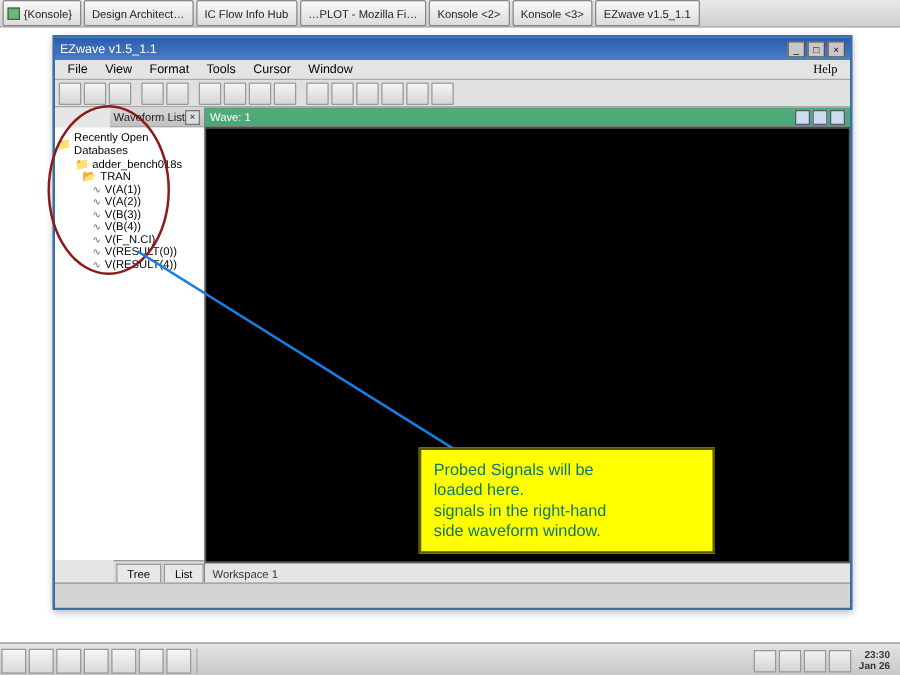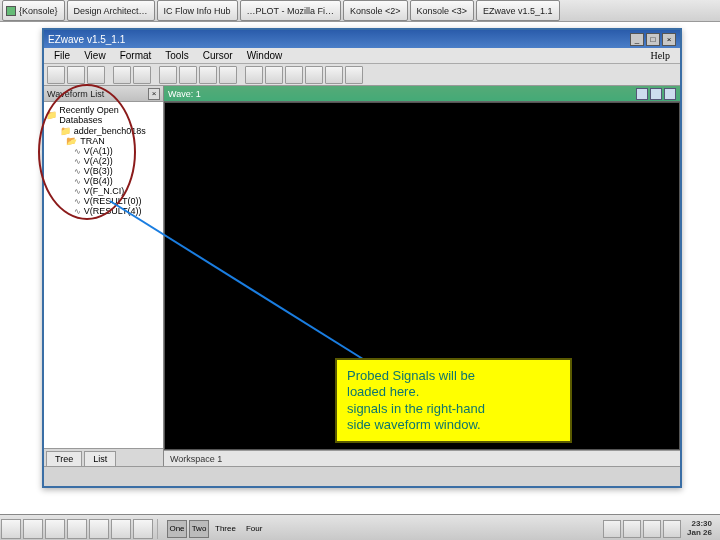--- a/index.html
+++ b/index.html
@@ -34,21 +34,21 @@
     display:flex; align-items:center; padding:0 3px; gap:2px; }
   .tool-btn { width:18px; height:18px; background:linear-gradient(#f4f4f4,#d6d6d6);
     border:1px solid #999; border-radius:1px; }
   .tool-sep { width:4px; }
 
   .app-body { position:absolute; top:56px; left:0; right:0; bottom:20px;
     display:flex; background:#c8c8c8; }
 
   
   .left-panel { width:120px; background:#e6e6e6; border-right:1px solid #888;
-    display:flex; flex-direction:column; }
+    display:flex; flex-direction:column;align-items:flex-end; }
   .panel-title { height:16px; background:linear-gradient(#d8d8d8,#c0c0c0);
     border-bottom:1px solid #999; font-size:9px; display:flex; align-items:center;
     padding:0 3px; justify-content:space-between; color:#222; }
   .panel-close { width:12px; height:12px; border:1px solid #777; background:#ddd;
     font-size:8px; text-align:center; line-height:10px; }
   .tree { flex:1; background:#fff; font-size:9px; padding:2px; color:#000;
     overflow:hidden; }
   .tree-node { display:flex; align-items:center; gap:2px; padding:1px 0; }
   .tree-child { padding-left:14px; }
   .tree-gchild { padding-left:28px; display:flex; align-items:center; gap:3px; }
@@ -246,26 +246,20 @@
 
 <div class="bottom-taskbar">
   <div class="btm-btn"></div>
   <div class="btm-btn"></div>
   <div class="btm-btn"></div>
   <div class="btm-btn"></div>
   <div class="btm-btn"></div>
   <div class="btm-btn"></div>
   <div class="btm-btn"></div>
   <div class="btm-sep"></div>
-  <div class="pager">
-    <div class="pager-cell">One</div>
-    <div class="pager-cell">Two</div>
-    <span class="pager-label">Three</span>
-    <span class="pager-label">Four</span>
-  </div>
   <div class="tray">
     <div class="tray-btn"></div>
     <div class="tray-btn"></div>
     <div class="tray-btn"></div>
     <div class="tray-btn"></div>
     <div class="clock">
       <div>23:30</div>
       <div>Jan 26</div>
     </div>
   </div>

